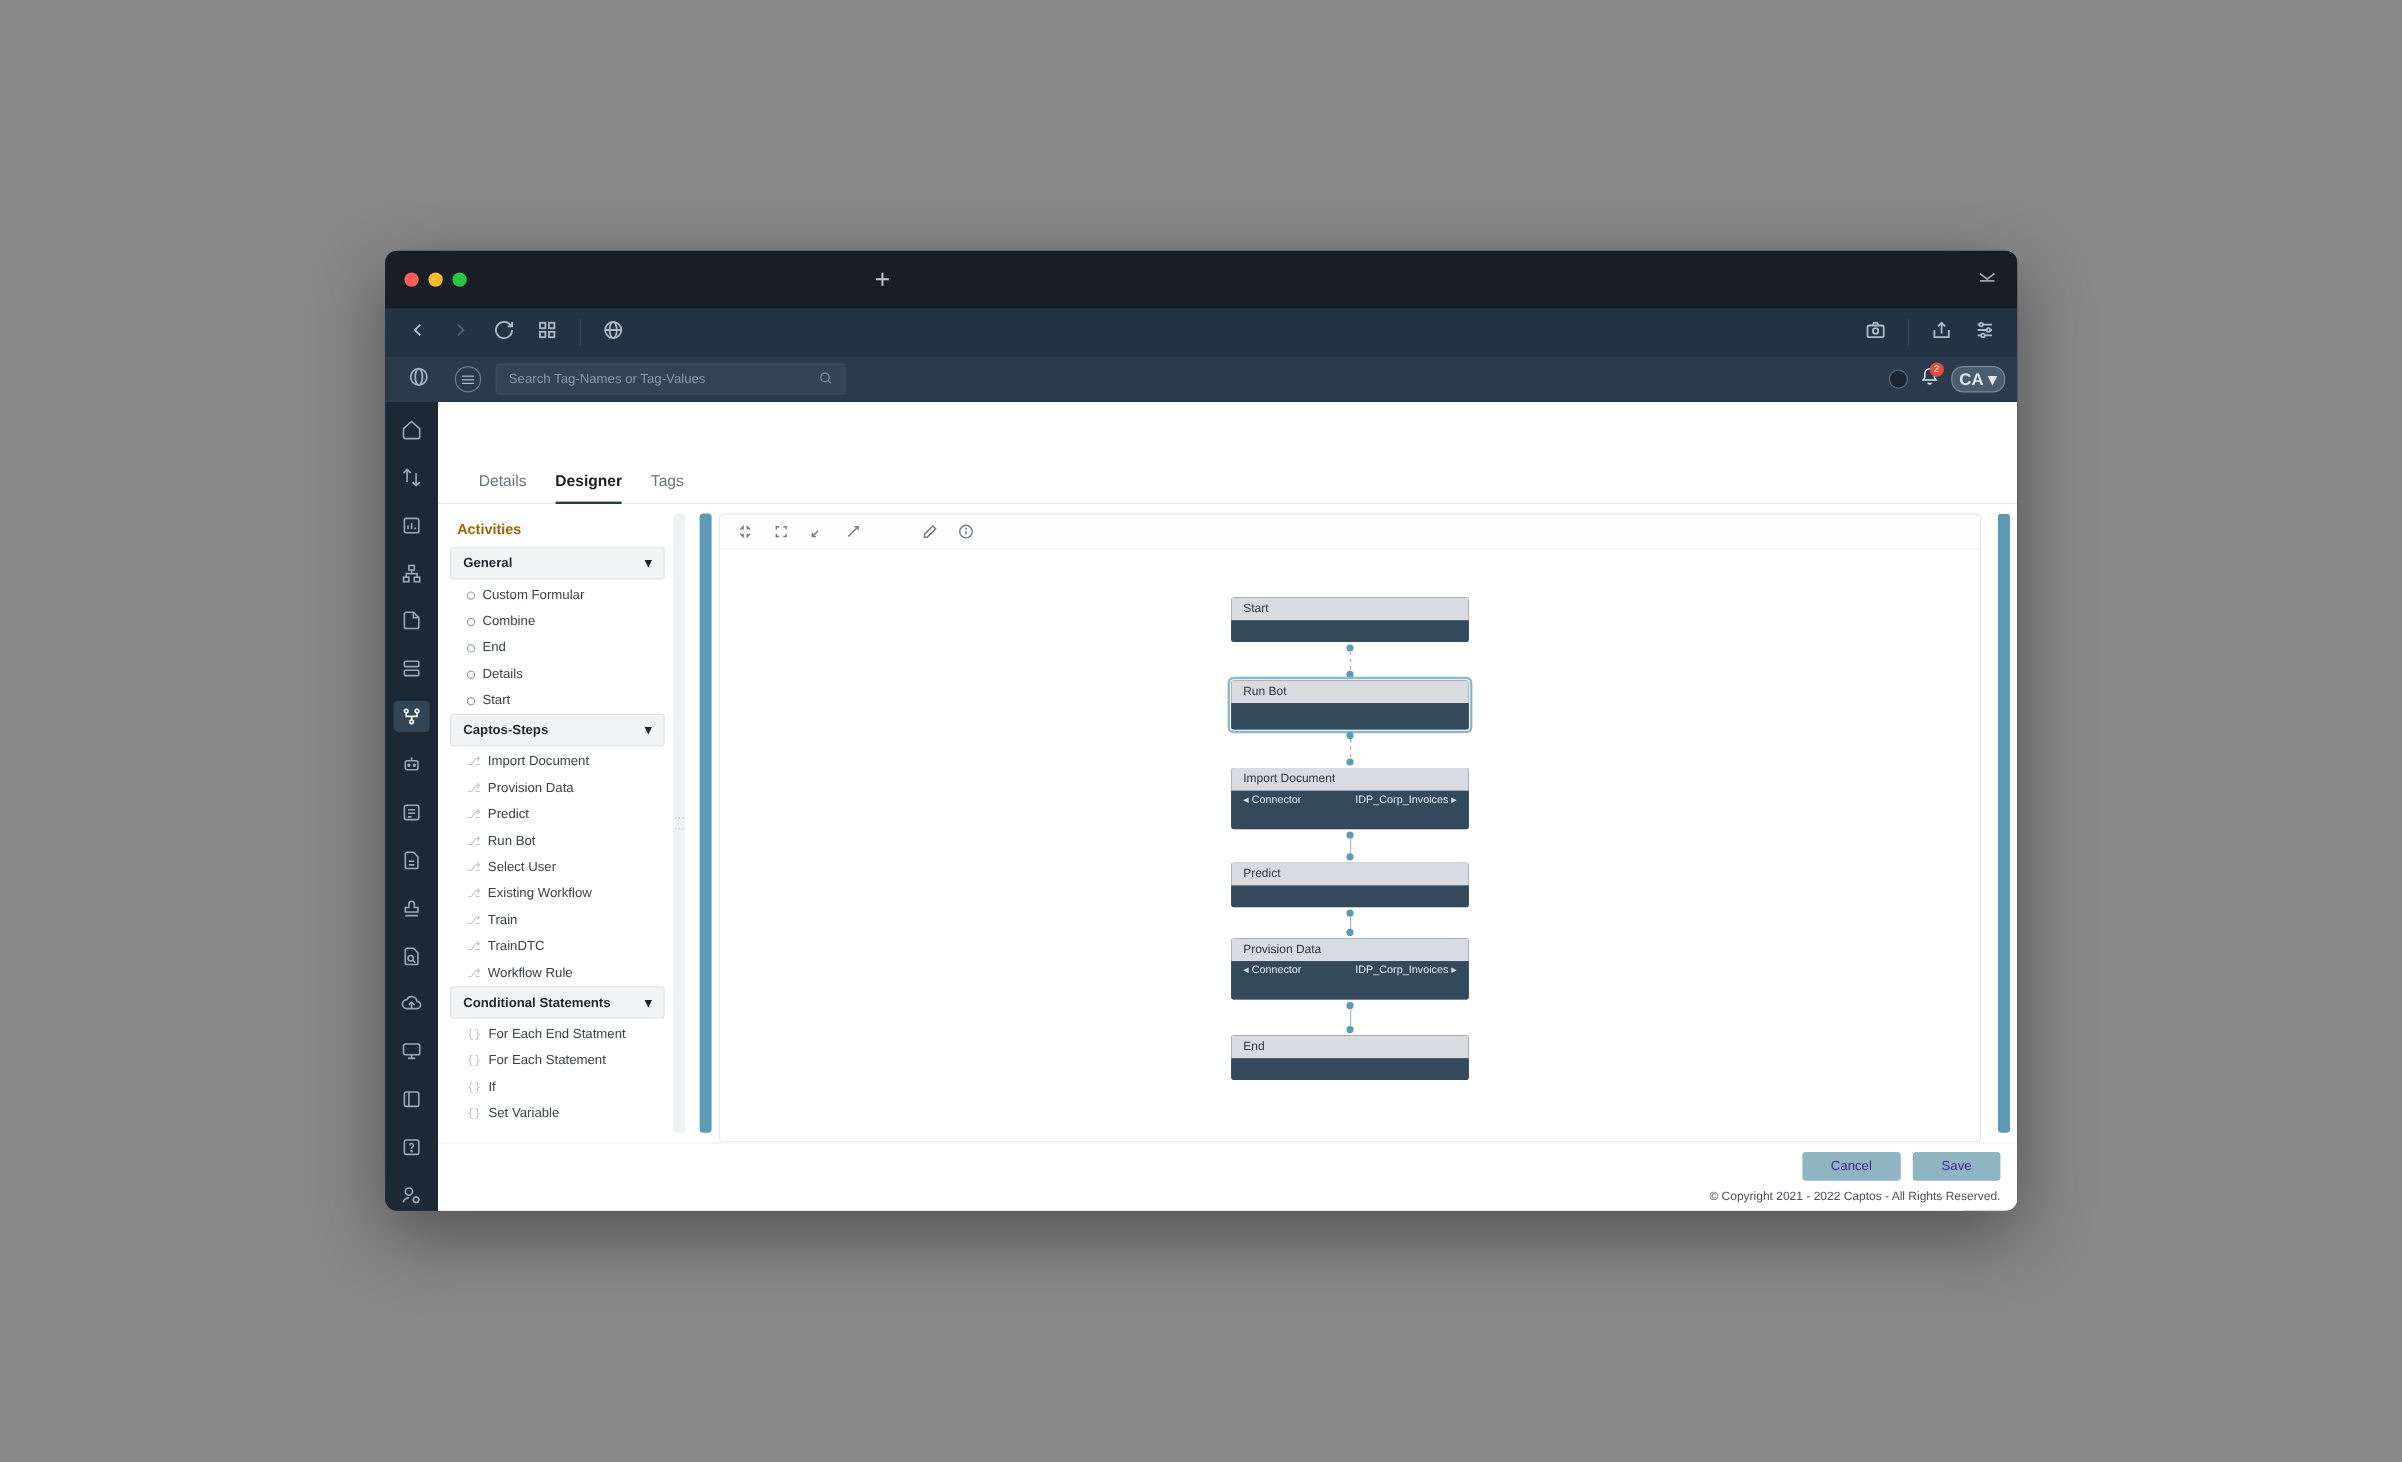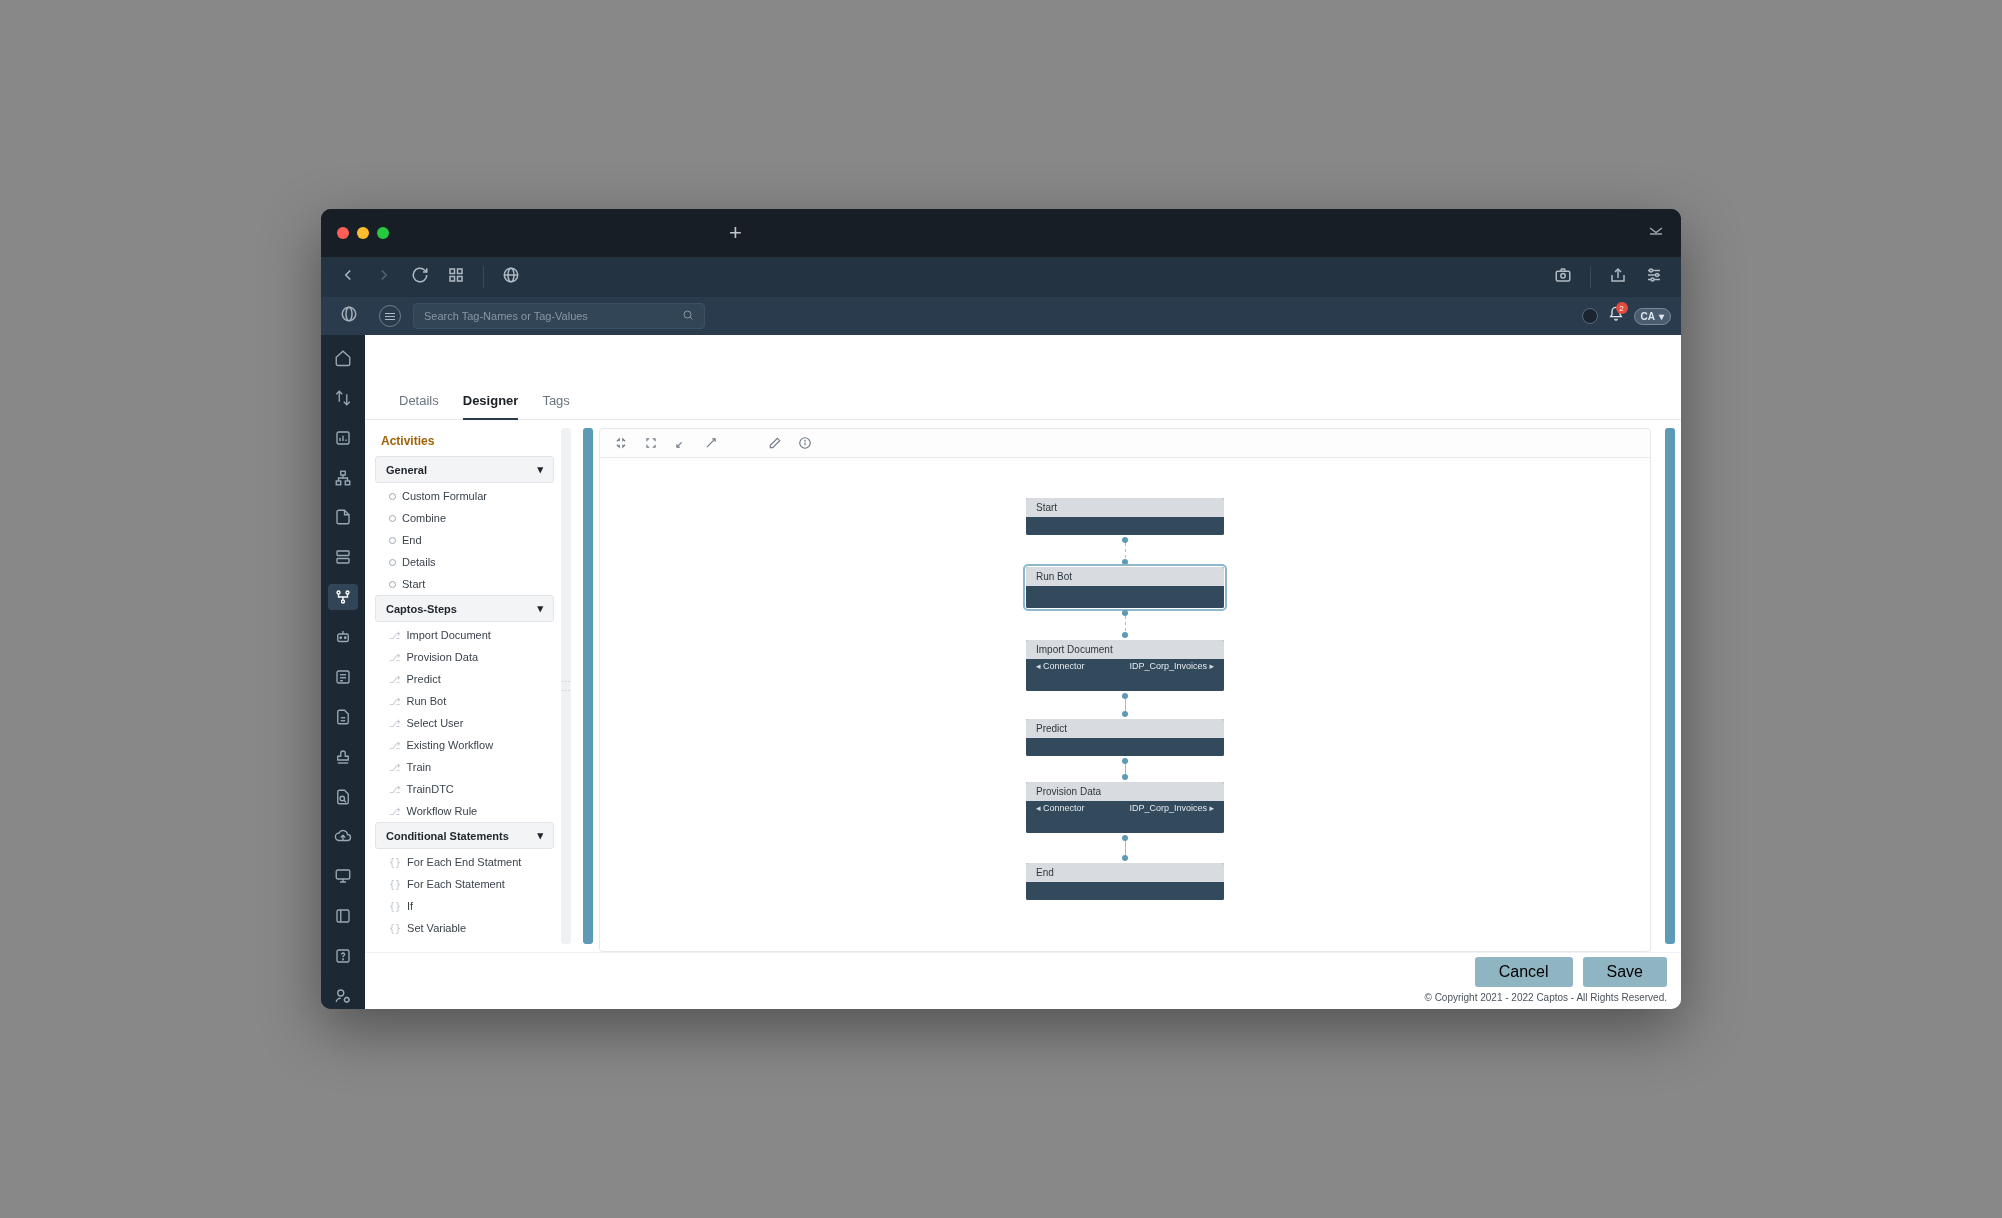--- a/index.html
+++ b/index.html
@@ -28,21 +28,21 @@
 .header-left { width:36px; display:flex; justify-content:center; }
 .burger{ width:22px; height:22px; border:1px solid #6d7d8c; border-radius:50%; display:flex; align-items:center; justify-content:center; font-size:10px; color:#b0bac4; cursor:pointer;}
 .search-wrap { width:292px; height:26px; background:#324556; border:1px solid #3c5063; border-radius:4px; display:flex; align-items:center; padding:0 10px; }
 .search-wrap input{ flex:1; background:transparent; border:none; outline:none; color:#cfd7df; font-size:11px; }
 .search-wrap input::placeholder{color:#8a97a4;}
 .search-icon{color:#8a97a4; font-size:12px;}
 .header-right{ margin-left:auto; display:flex; align-items:center; gap:10px; }
 .theme-dot{ width:16px; height:16px; border:1px solid #5a6b7c; border-radius:50%; background:#1a2530; }
 .bell-wrap{ position:relative; color:#dfe5eb; }
 .badge{ position:absolute; top:-4px; right:-4px; background:#e34b3d; color:#fff; font-size:8px; width:12px; height:12px; border-radius:50%; display:flex; align-items:center; justify-content:center;}
-.avatar{ background:#4a5d70; border:1px solid #7a8a9a; padding:2px 6px; border-radius:10px; font-size:10px; font-weight:600; color:#e0e6ec; display:flex; align-items:center; gap:4px;}
+.avatar{ background:#4a5d70; border:1px solid #7a8a9a; padding:2px 6px; border-radius:10px; font-size:14px; font-weight:600; color:#e0e6ec; display:flex; align-items:center; gap:4px;}
 
 
 .body{ flex:1; display:flex; overflow:hidden; }
 
 
 .iconrail{ width:44px; background:#1c2834; display:flex; flex-direction:column; align-items:center; padding-top:10px; gap:14px; color:#9aa8b5; }
 .iconrail .ritem{ width:30px; height:30px; display:flex; align-items:center; justify-content:center; border-radius:4px; cursor:pointer; }
 .iconrail .ritem.active{ background:#324556; color:#fff; }
 .iconrail svg{width:18px;height:18px;}
 
@@ -84,21 +84,21 @@
 .node-row{ display:flex; align-items:center; justify-content:space-between; padding:2px 10px; font-size:9px; color:#e5ebef; background:#33495c;}
 .node-row .arrow{opacity:0.9; font-size:9px;}
 .node.sel{ outline:2px solid #8db7cc; outline-offset:1px;}
 .connector{ display:flex; flex-direction:column; align-items:center; padding:2px 0;}
 .conn-dot{ width:6px; height:6px; background:#5d9ab5; border-radius:50%;}
 .conn-line{ width:1px; background:#aeb7bf; }
 .conn-line.dashed{ background:repeating-linear-gradient(#aeb7bf 0 3px, transparent 3px 6px);}
 
 
 .footer{ height:38px; display:flex; align-items:center; justify-content:flex-end; padding:0 14px; gap:10px; border-top:1px solid #eef0f2; background:#fff; position:relative;}
-.btn{ background:#8fb5c3; color:#000000; border:none; padding:6px 24px; border-radius:3px; font-size:16px; cursor:pointer;}
+.btn{ background:#8fb5c3; color:#4c1d95; border:none; padding:6px 24px; border-radius:3px; font-size:11px; cursor:pointer;}
 
 
 .act-list::-webkit-scrollbar{width:5px;}
 .act-list::-webkit-scrollbar-thumb{background:#d5d9dd;}
 
 
 .hamb-lines{display:inline-block; width:10px;}
 .hamb-lines span{display:block; height:1px; background:#b0bac4; margin:2px 0;}
 </style>
 </head>

